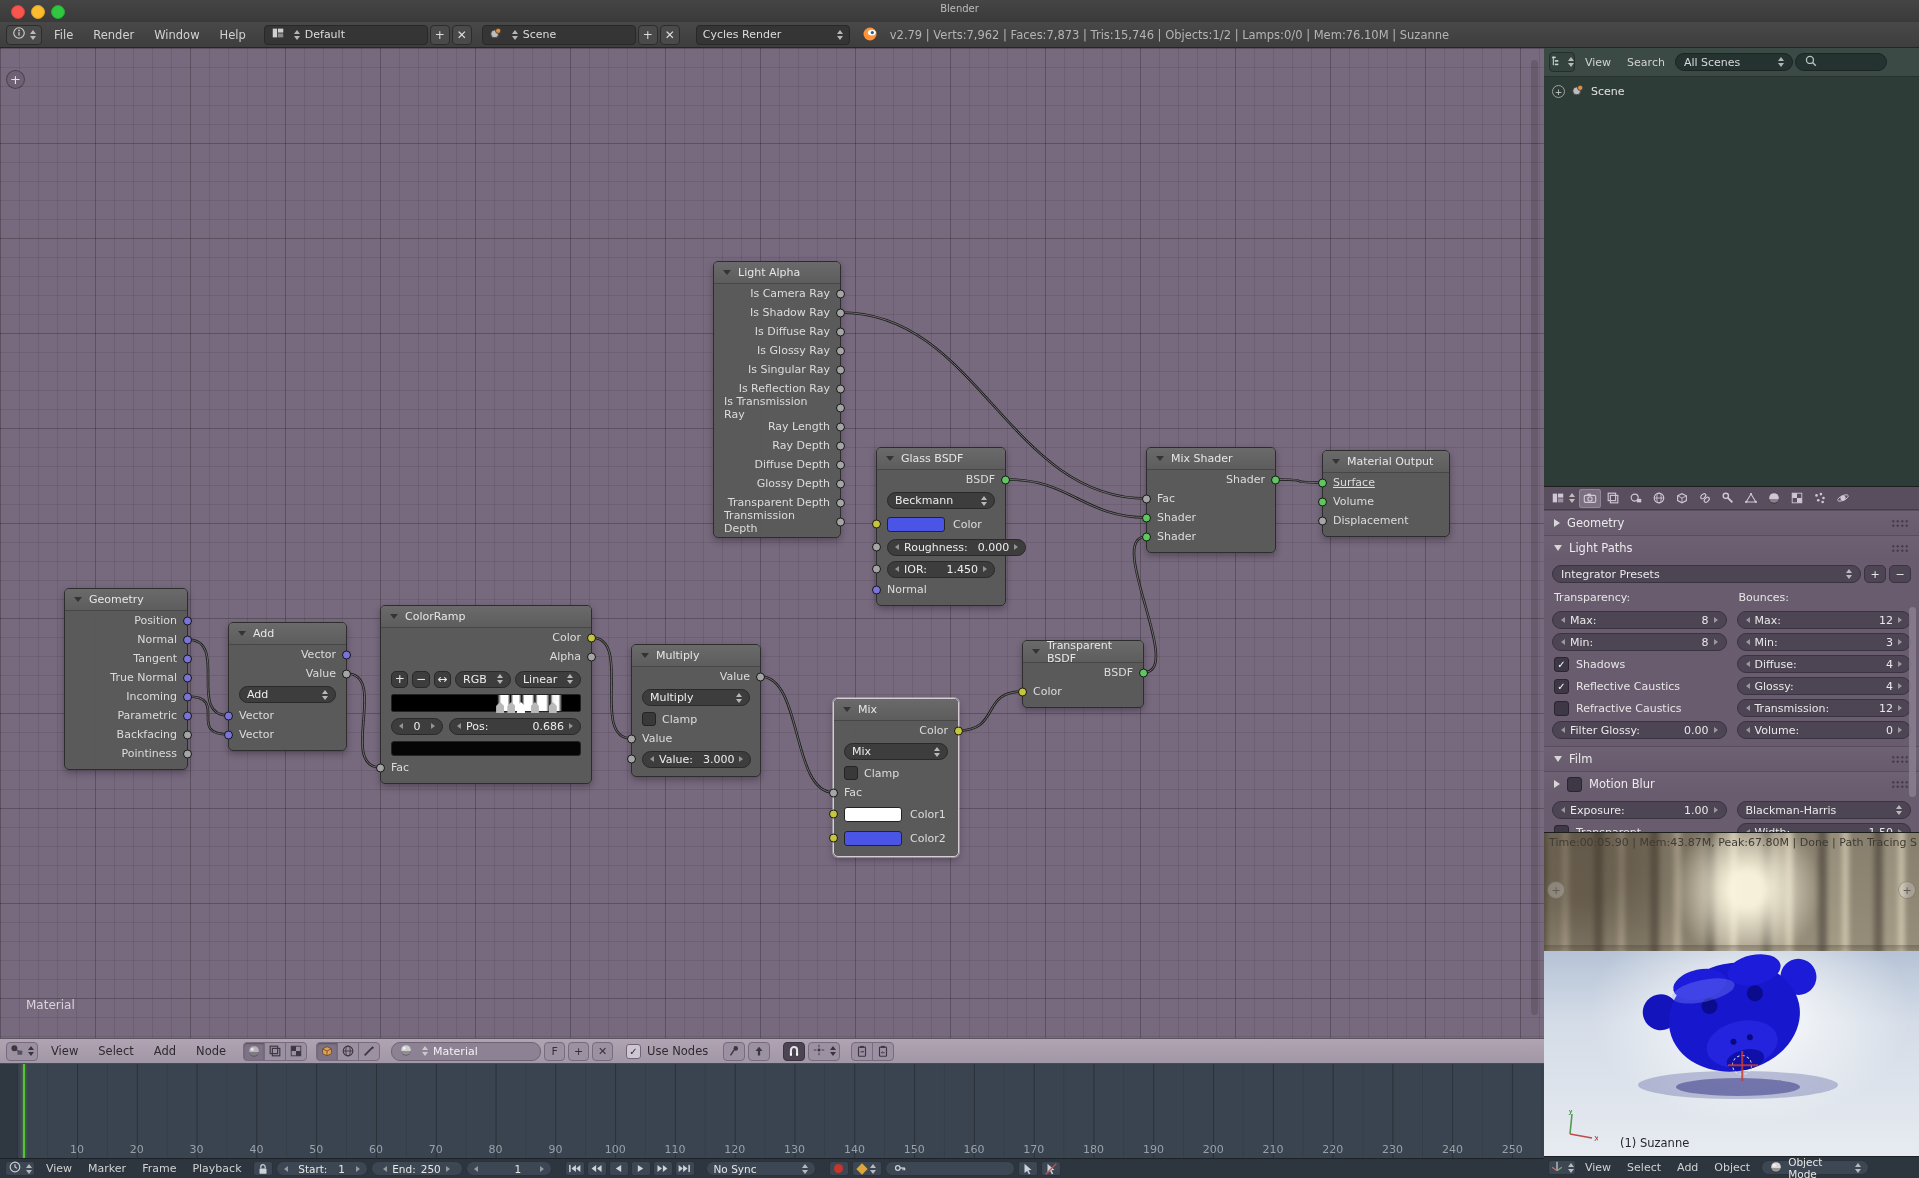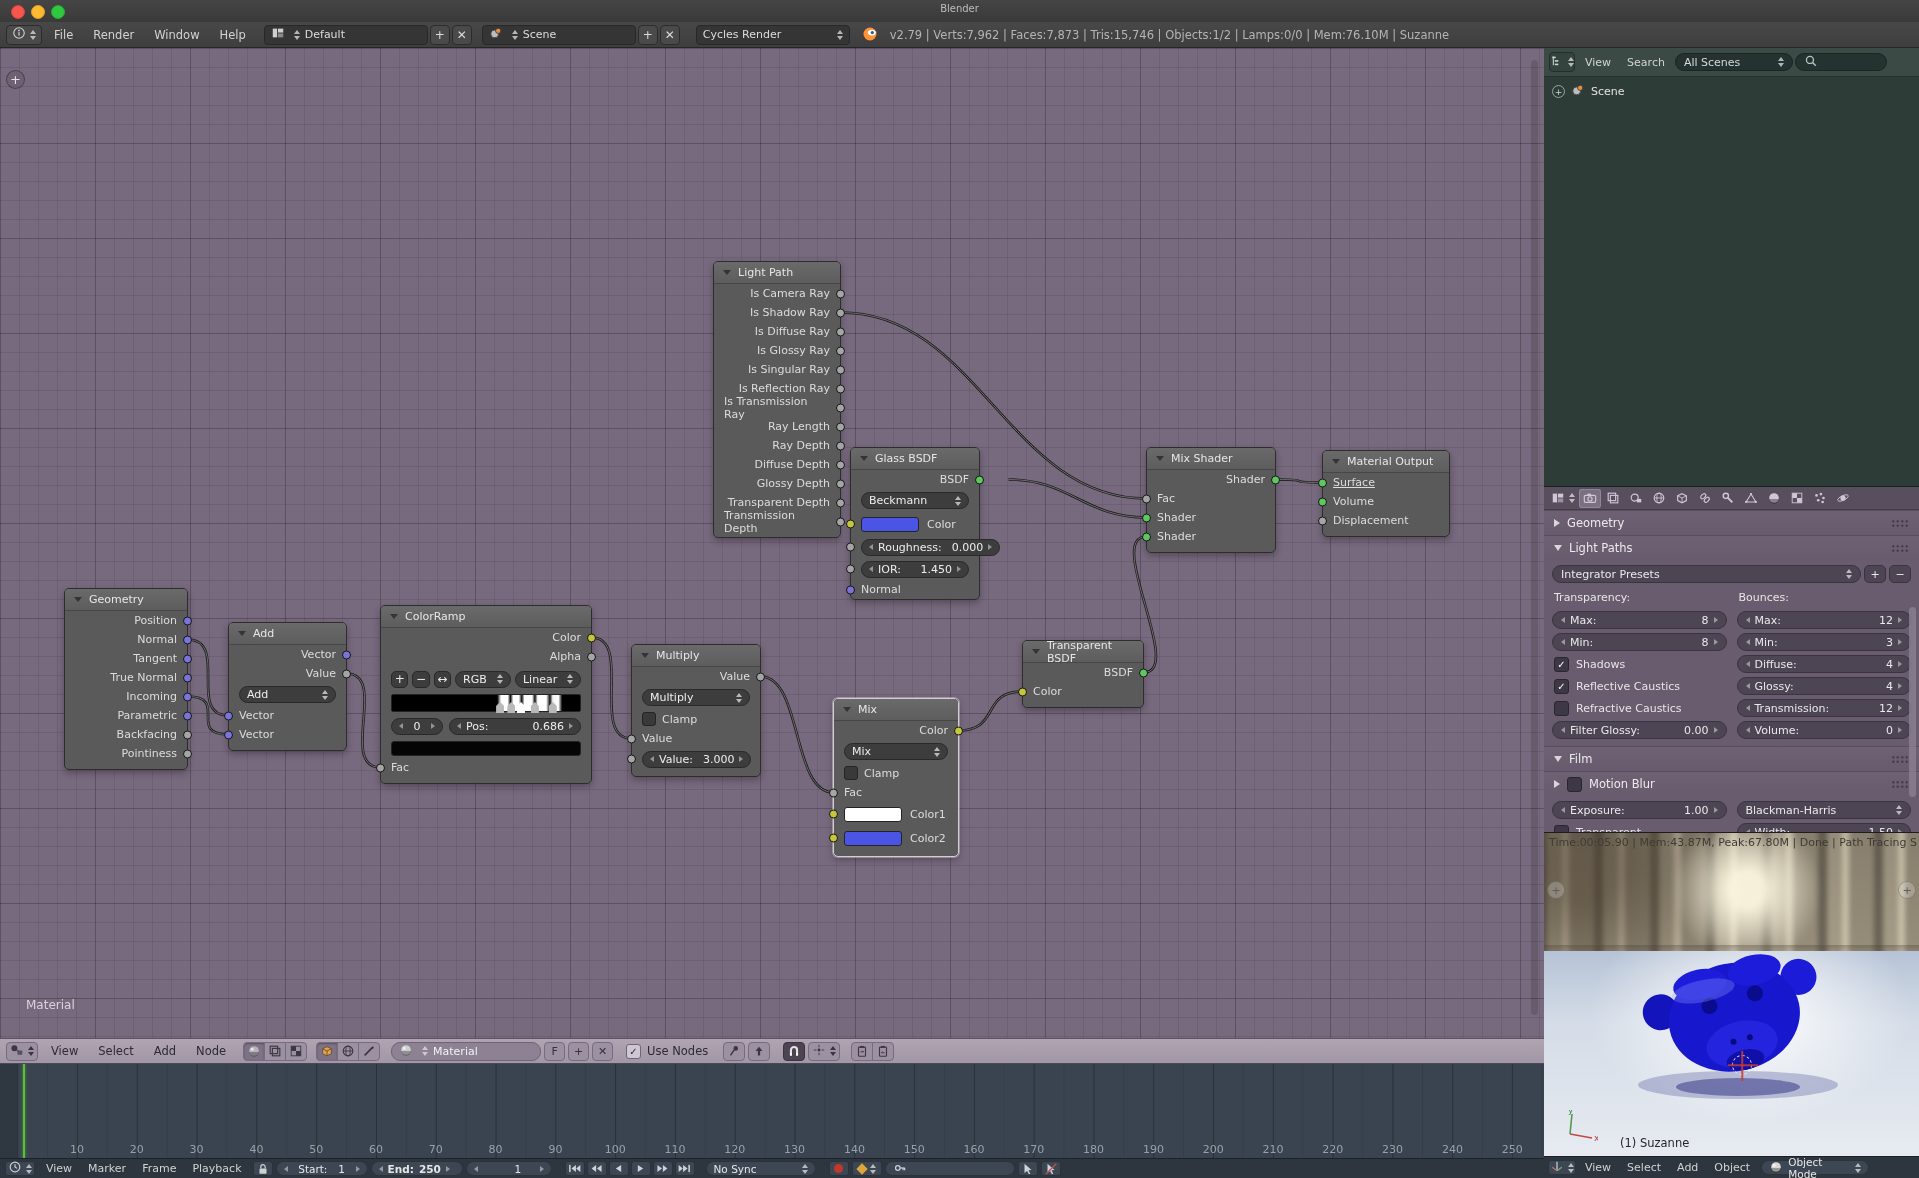--- a/index.html
+++ b/index.html
@@ -428,21 +428,21 @@
           </div>
           <div class="nrow" style="height: 24px; gap: 8px;">
             <span class="sock sl" style="background: rgb(198, 198, 60);"></span>
             <span class="nswatch" style="width: 58px; background: rgb(74, 85, 230);"></span>
             <span>Color2</span>
           </div>
         </div>
         <div class="node" style="left: 713px; top: 213px; width: 126px; padding-bottom: 6px;">
           <div class="ntitle">
             <span class="ntri"></span>
-            <span>Light Path</span>
+            <span>Light Alpha</span>
           </div>
           <div class="nrow r" style="height: 19px;">
             <span>Is Camera Ray</span>
             <span class="sock sr" style="background: rgb(165, 165, 165);"></span>
           </div>
           <div class="nrow r" style="height: 19px;">
             <span>Is Shadow Ray</span>
             <span class="sock sr" style="background: rgb(165, 165, 165);"></span>
           </div>
           <div class="nrow r" style="height: 19px;">
@@ -483,21 +483,21 @@
           </div>
           <div class="nrow r" style="height: 19px;">
             <span>Transparent Depth</span>
             <span class="sock sr" style="background: rgb(165, 165, 165);"></span>
           </div>
           <div class="nrow r" style="height: 19px;">
             <span>Transmission Depth</span>
             <span class="sock sr" style="background: rgb(165, 165, 165);"></span>
           </div>
         </div>
-        <div class="node" style="left: 850px; top: 399px; width: 128px; ">
+        <div class="node" style="left: 876px; top: 399px; width: 128px; padding-bottom: 6px;">
           <div class="ntitle">
             <span class="ntri"></span>
             <span>Glass BSDF</span>
           </div>
           <div class="nrow r" style="height: 19px;">
             <span>BSDF</span>
             <span class="sock sr" style="background: rgb(95, 199, 95);"></span>
           </div>
           <div class="nrow" style="height: 23px;">
             <span class="wpill">
@@ -782,21 +782,21 @@
           <rect x="4" y="7.5" width="8" height="6" rx="1" fill="#ccd2d7"></rect>
           <path d="M5.5 7.5 V5.6 a2.5 2.5 0 0 1 5 0 V7.5" fill="none" stroke="#ccd2d7" stroke-width="1.4"></path>
         </svg>
       </span>
     <span class="tfield" style="width:92px;justify-content:space-between;">
       <span class="tl"></span>
         <span>Start:</span>
       <span>1</span>
         <span class="tr"></span>
     </span>
-    <span class="tfield" style="width:92px;justify-content:flex-start;font-weight:bold;">
+    <span class="tfield" style="width:92px;justify-content:center;">
       <span class="tl"></span>
         <span>End:</span>
       <span>250</span>
         <span class="tr"></span>
     </span>
     <span class="tfield" style="width:86px;justify-content:space-between;">
       <span class="tl"></span>
         <span></span>
         <span>1</span>
         <span class="tr"></span>

